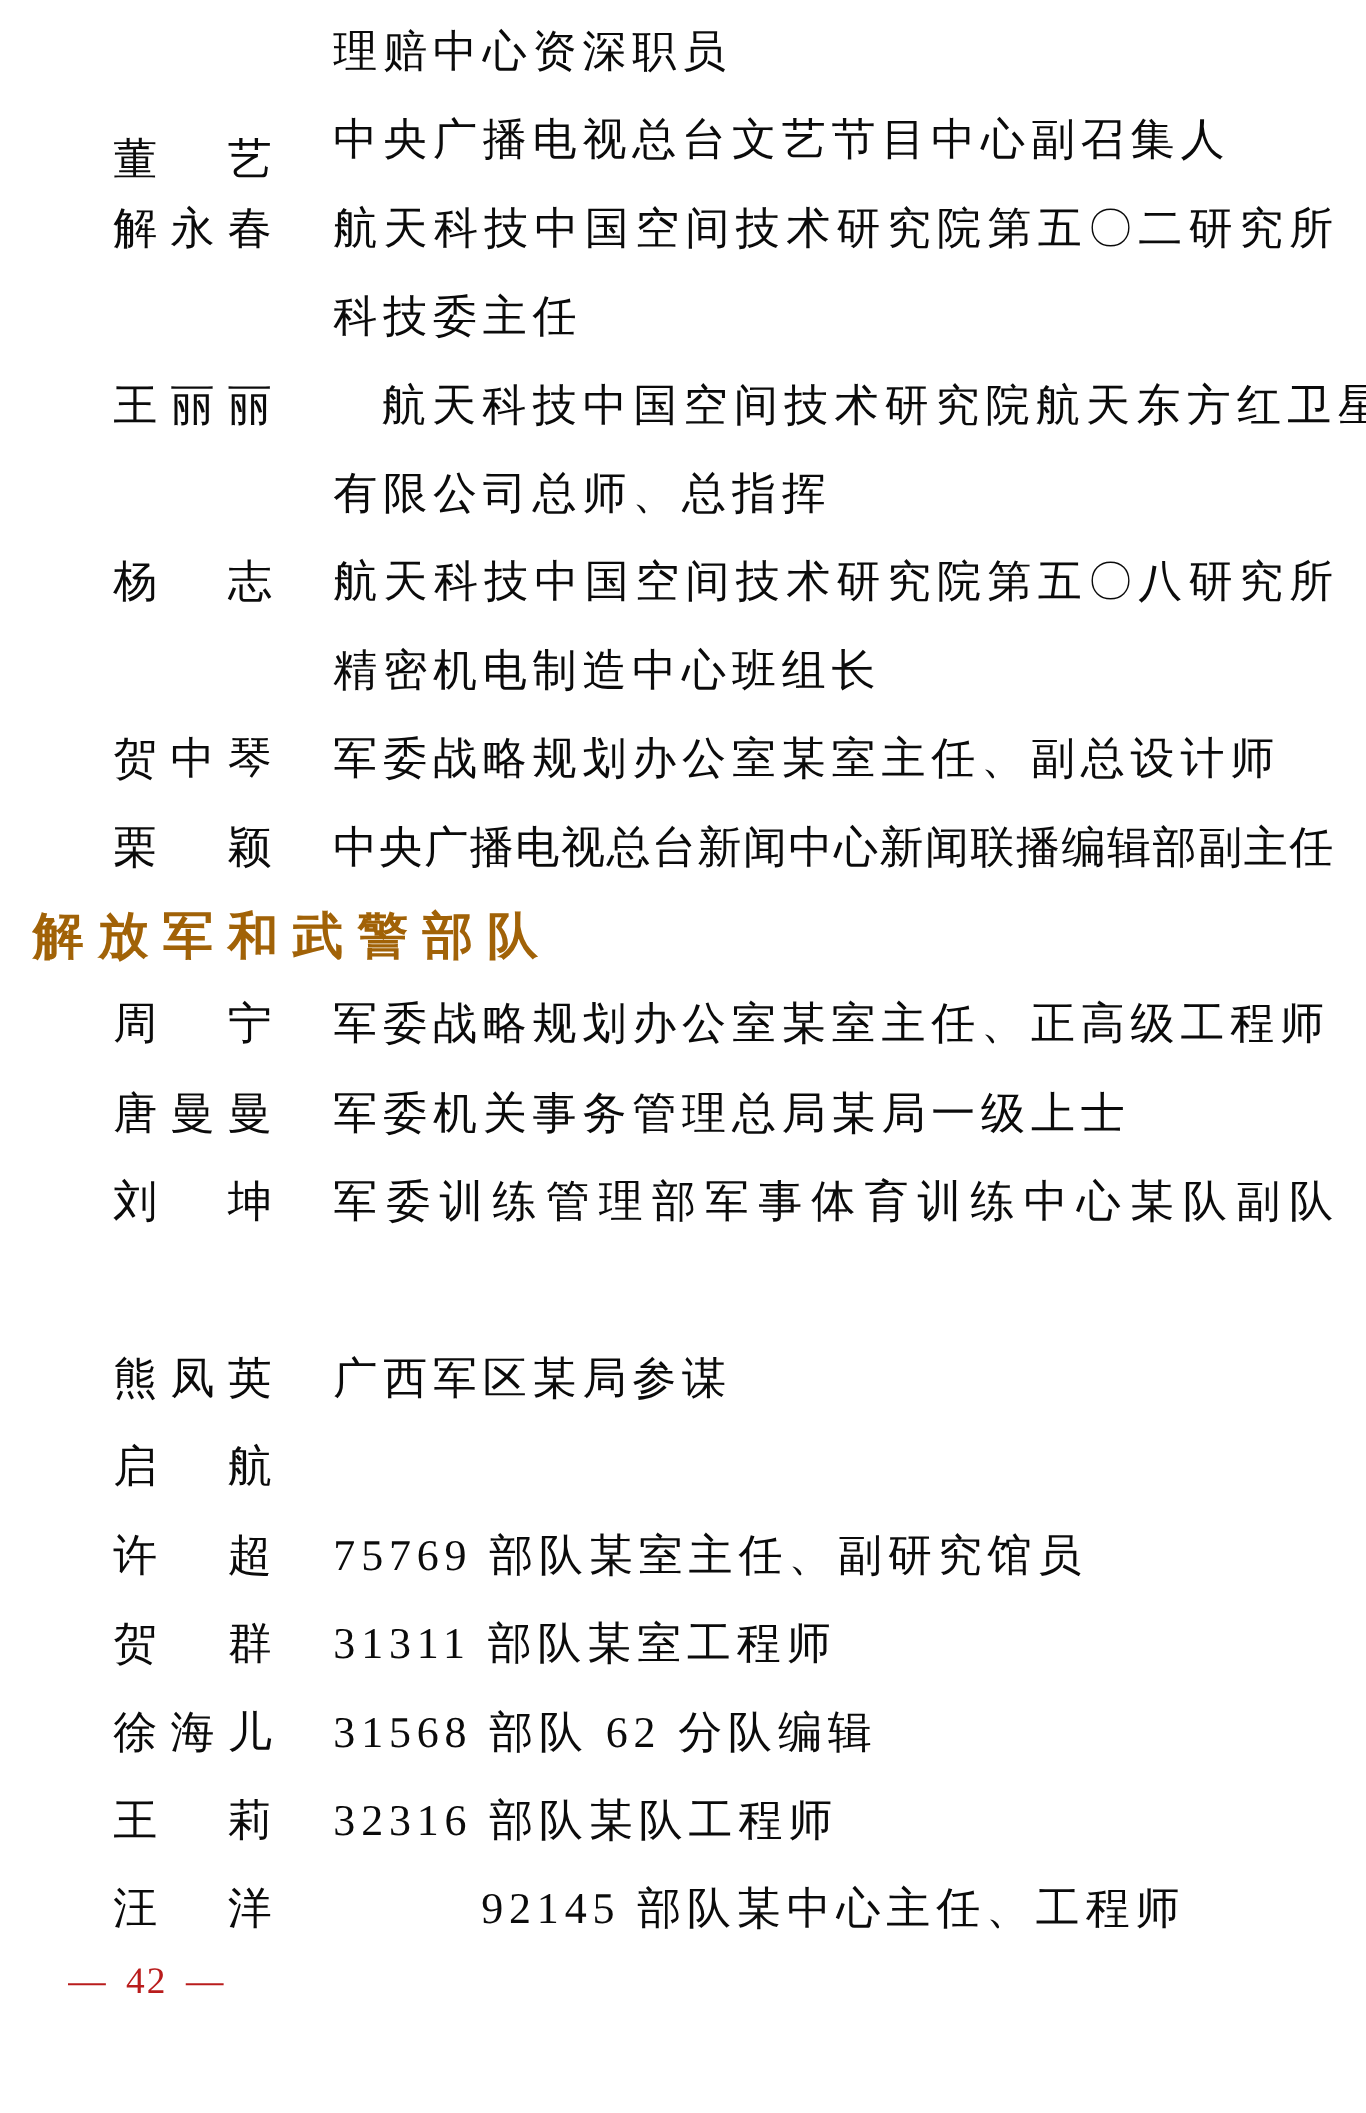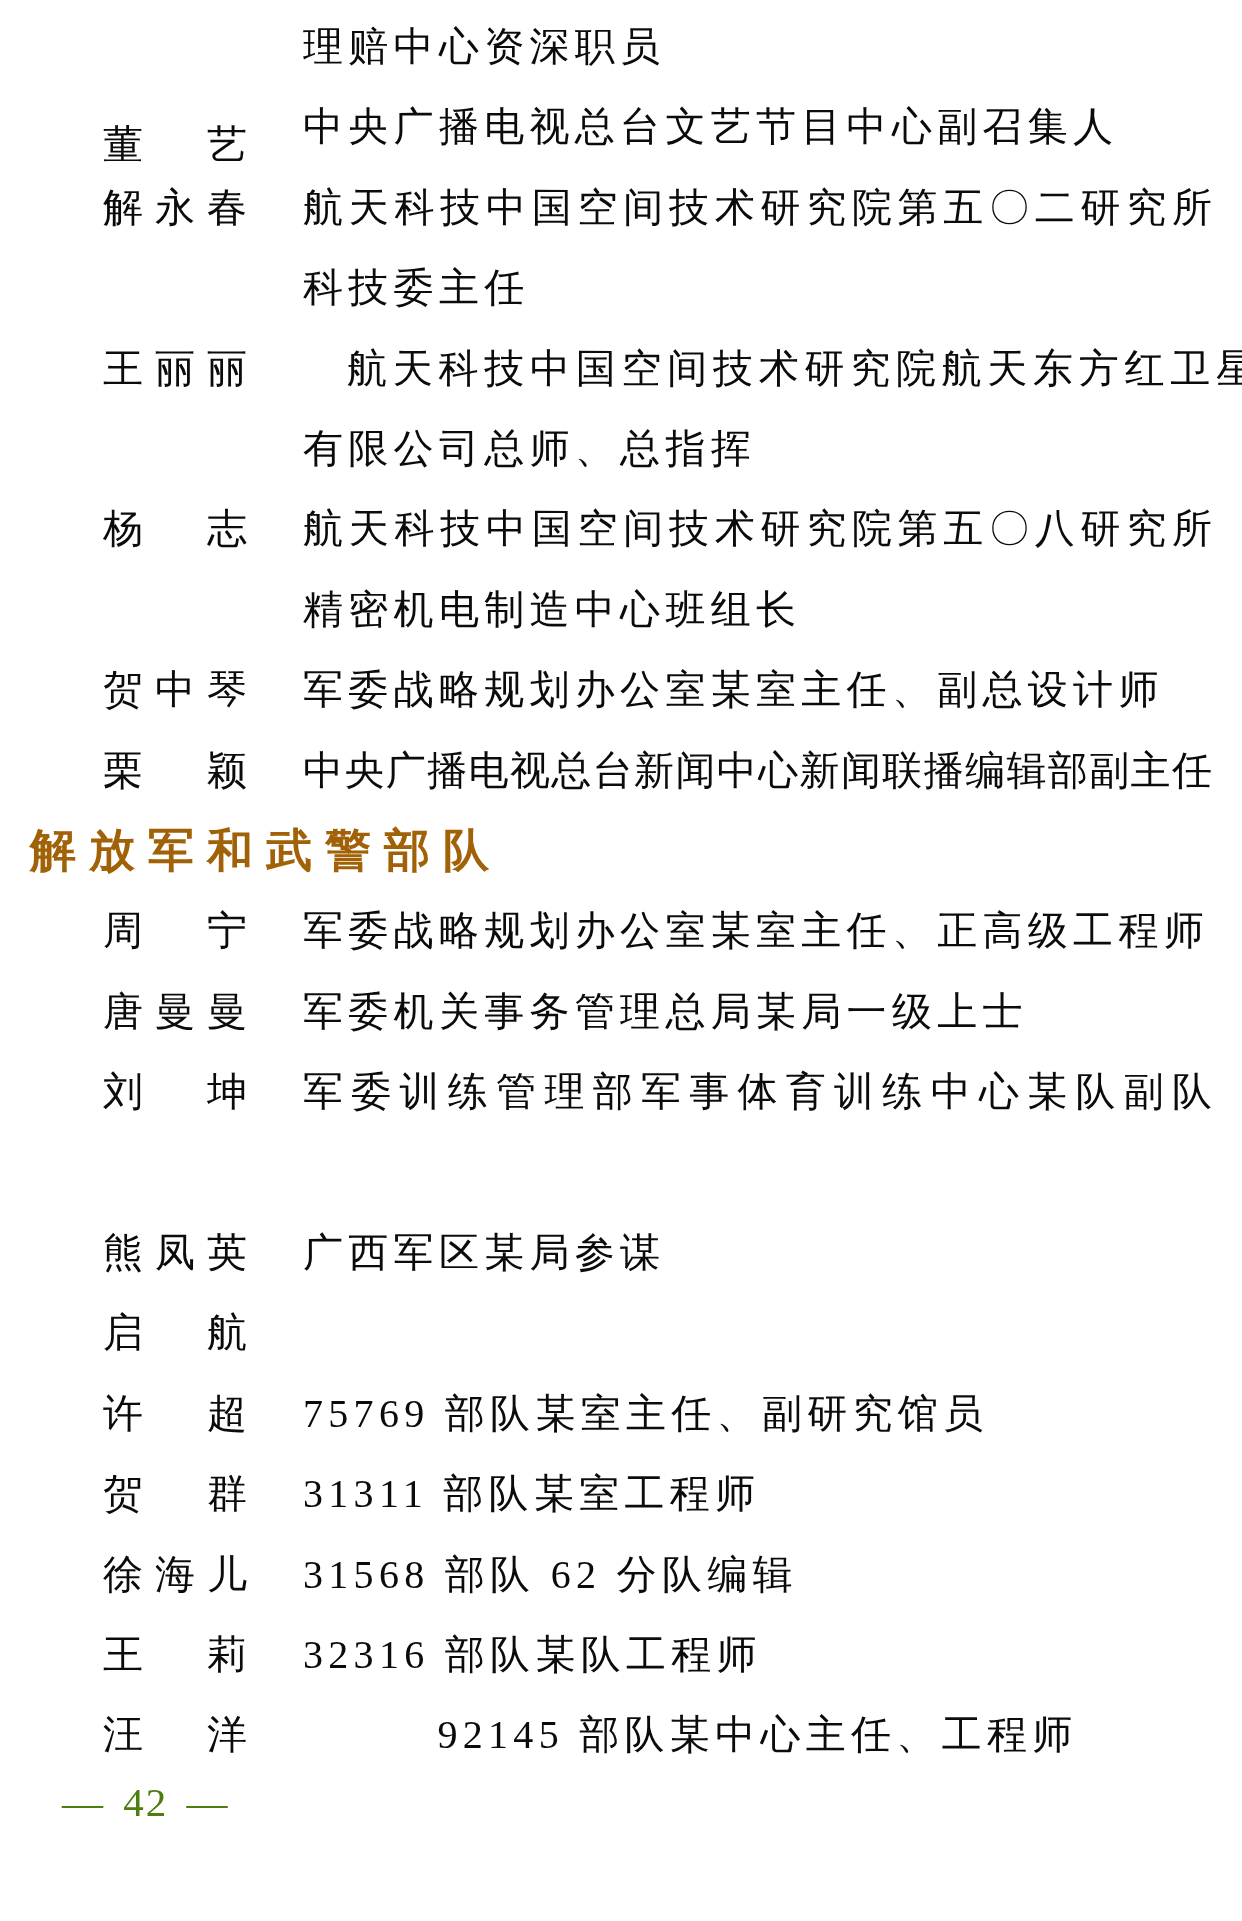--- a/index.html
+++ b/index.html
@@ -54,25 +54,25 @@
     font-size: 46px;
     line-height: 54px;
     letter-spacing: 13px;
     white-space: nowrap;
     color: #a16207;
   }
   .page-footer {
     position: absolute;
     left: 62px;
     top: 1778px;
-    font-size: 41px;
+    font-size: 34px;
     line-height: 48px;
     word-spacing: 6px;
     letter-spacing: 2px;
-    color: #4d7c0f;
+    color: #b91c1c;
     white-space: nowrap;
   }
 </style>
 </head>
 <body>
 
 <div id="doc">
     <div class="pos-line" style="top: 21px;"><span class="txt" style="letter-spacing: 5.3px;">理赔中心资深职员</span></div>
     <div class="entry-name" style="top: 109px; margin-top: 10px;"><span class="txt" style="letter-spacing: 64px;">董艺</span></div>
     <div class="pos-line" style="top: 101.4px;"><span class="txt" style="letter-spacing: 5.3px;">中央广播电视总台文艺节目中心副召集人</span></div>

